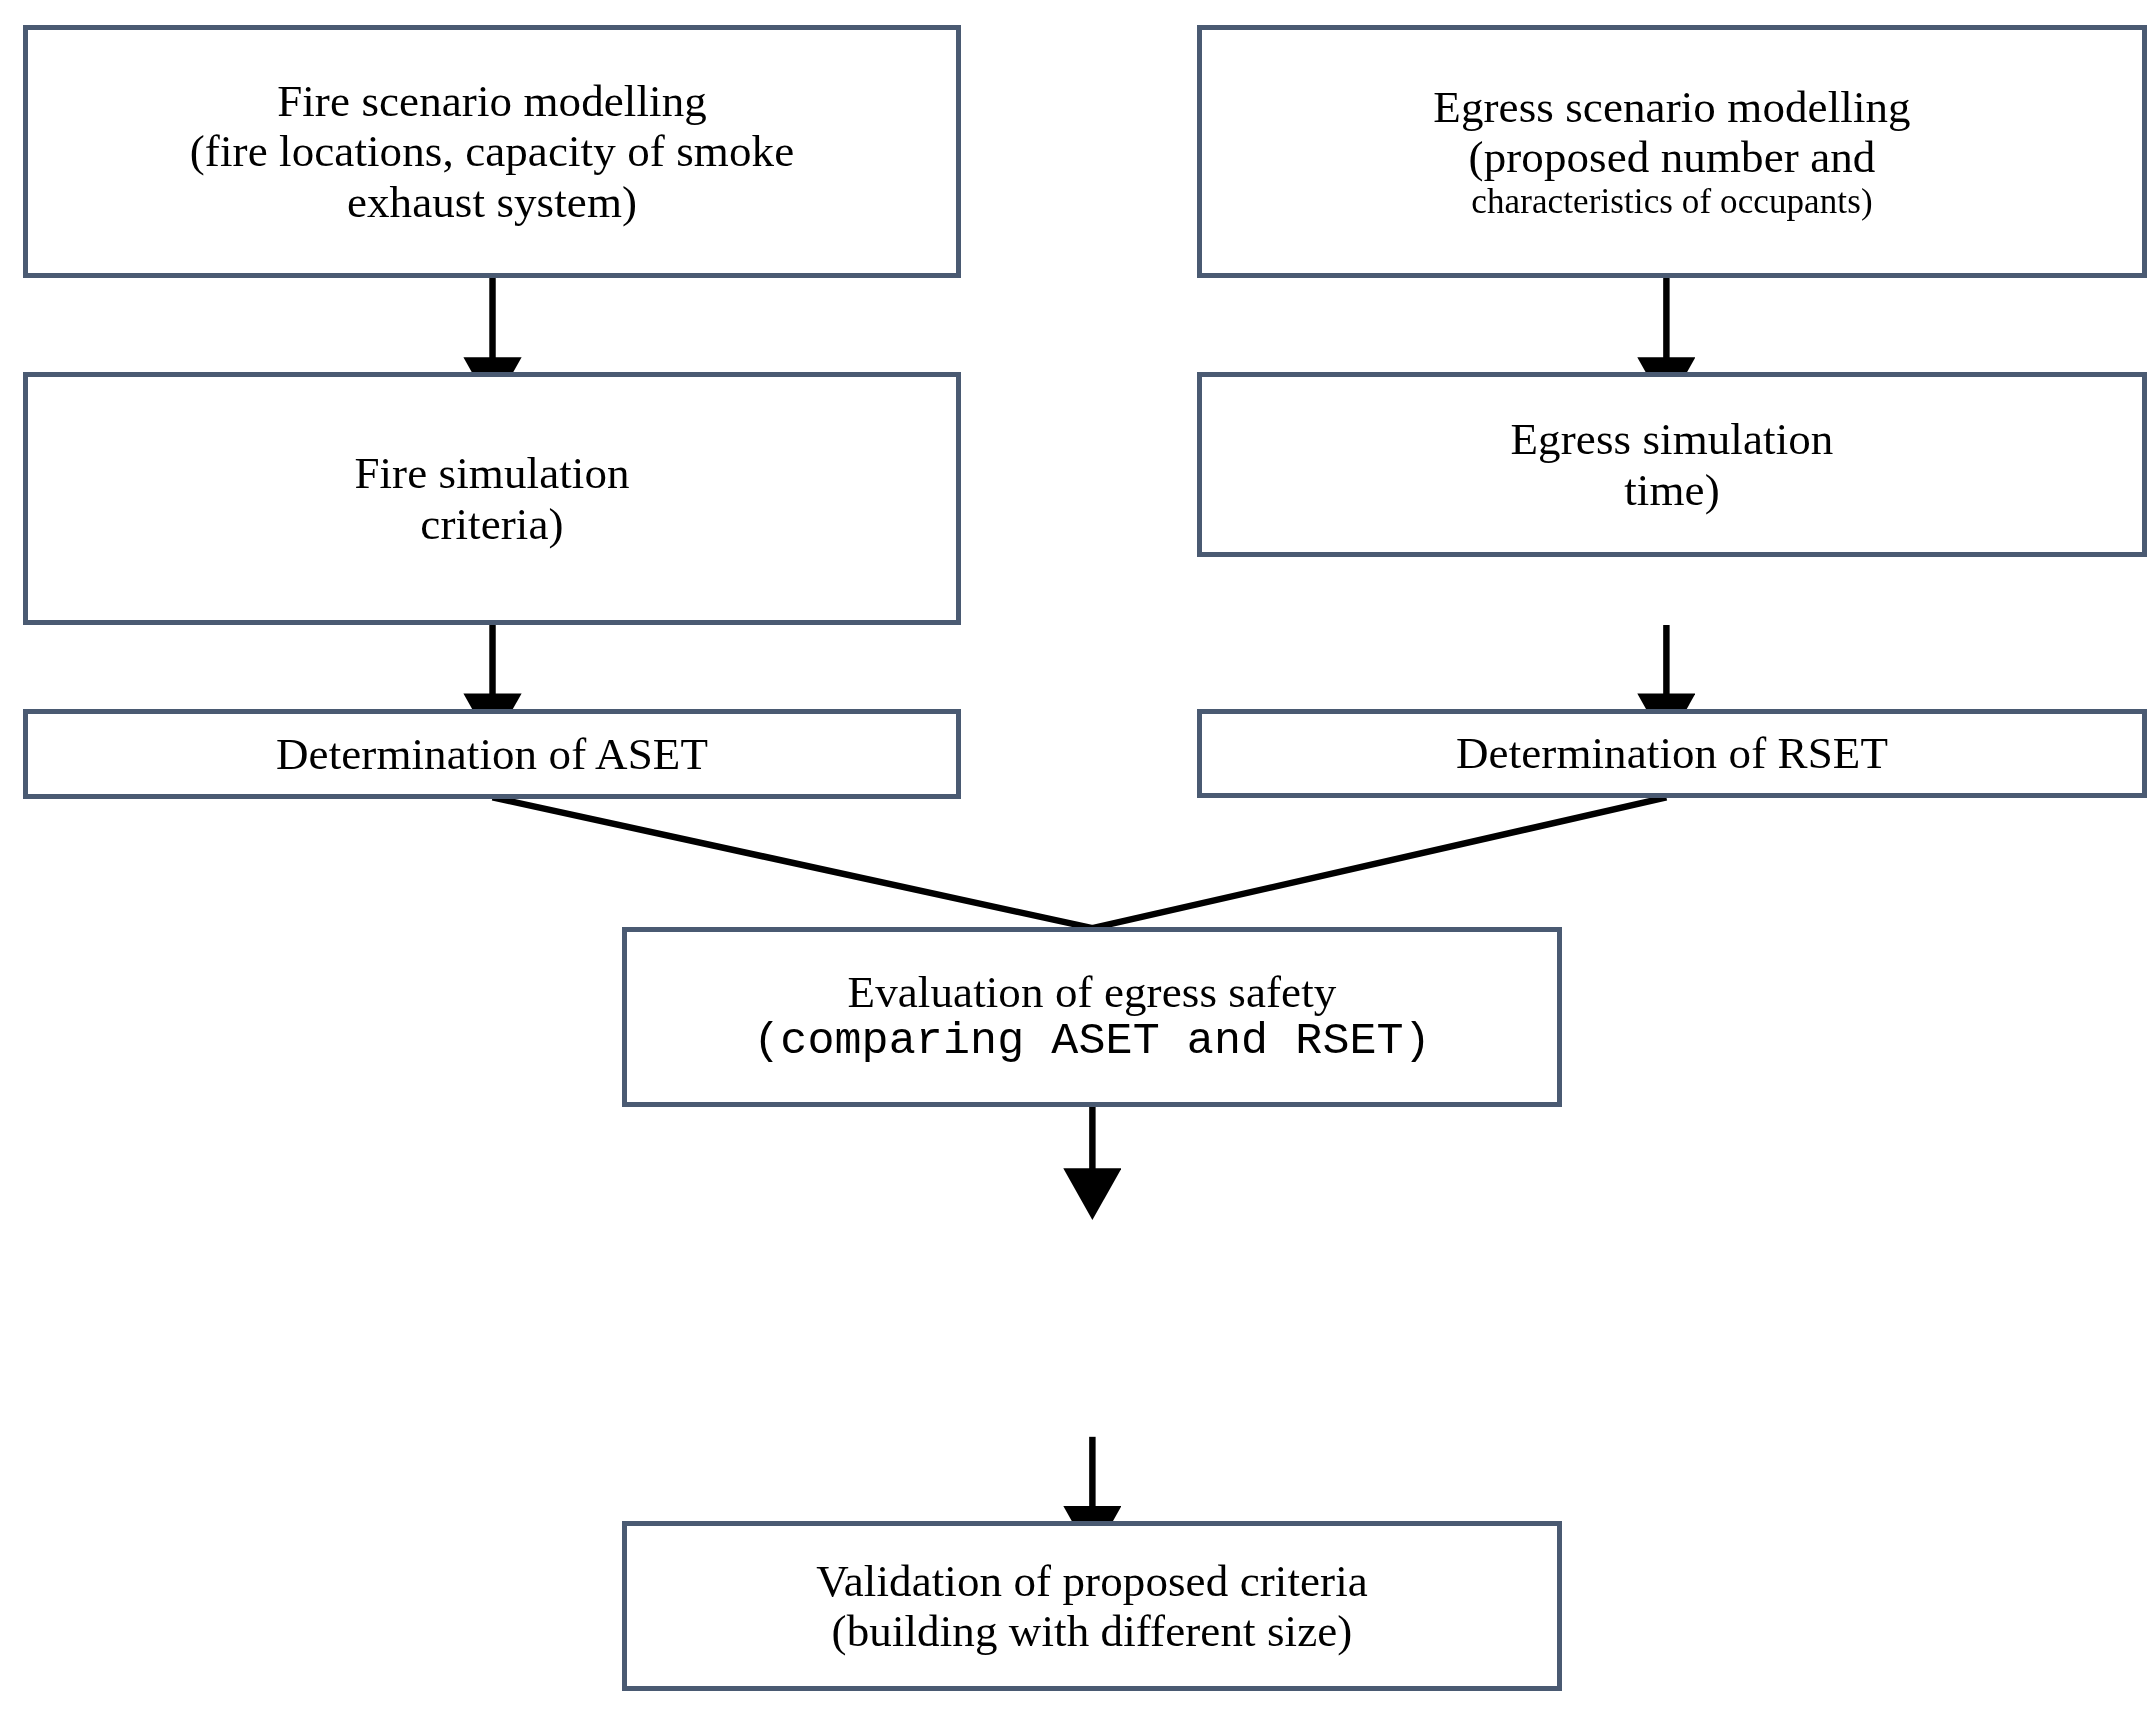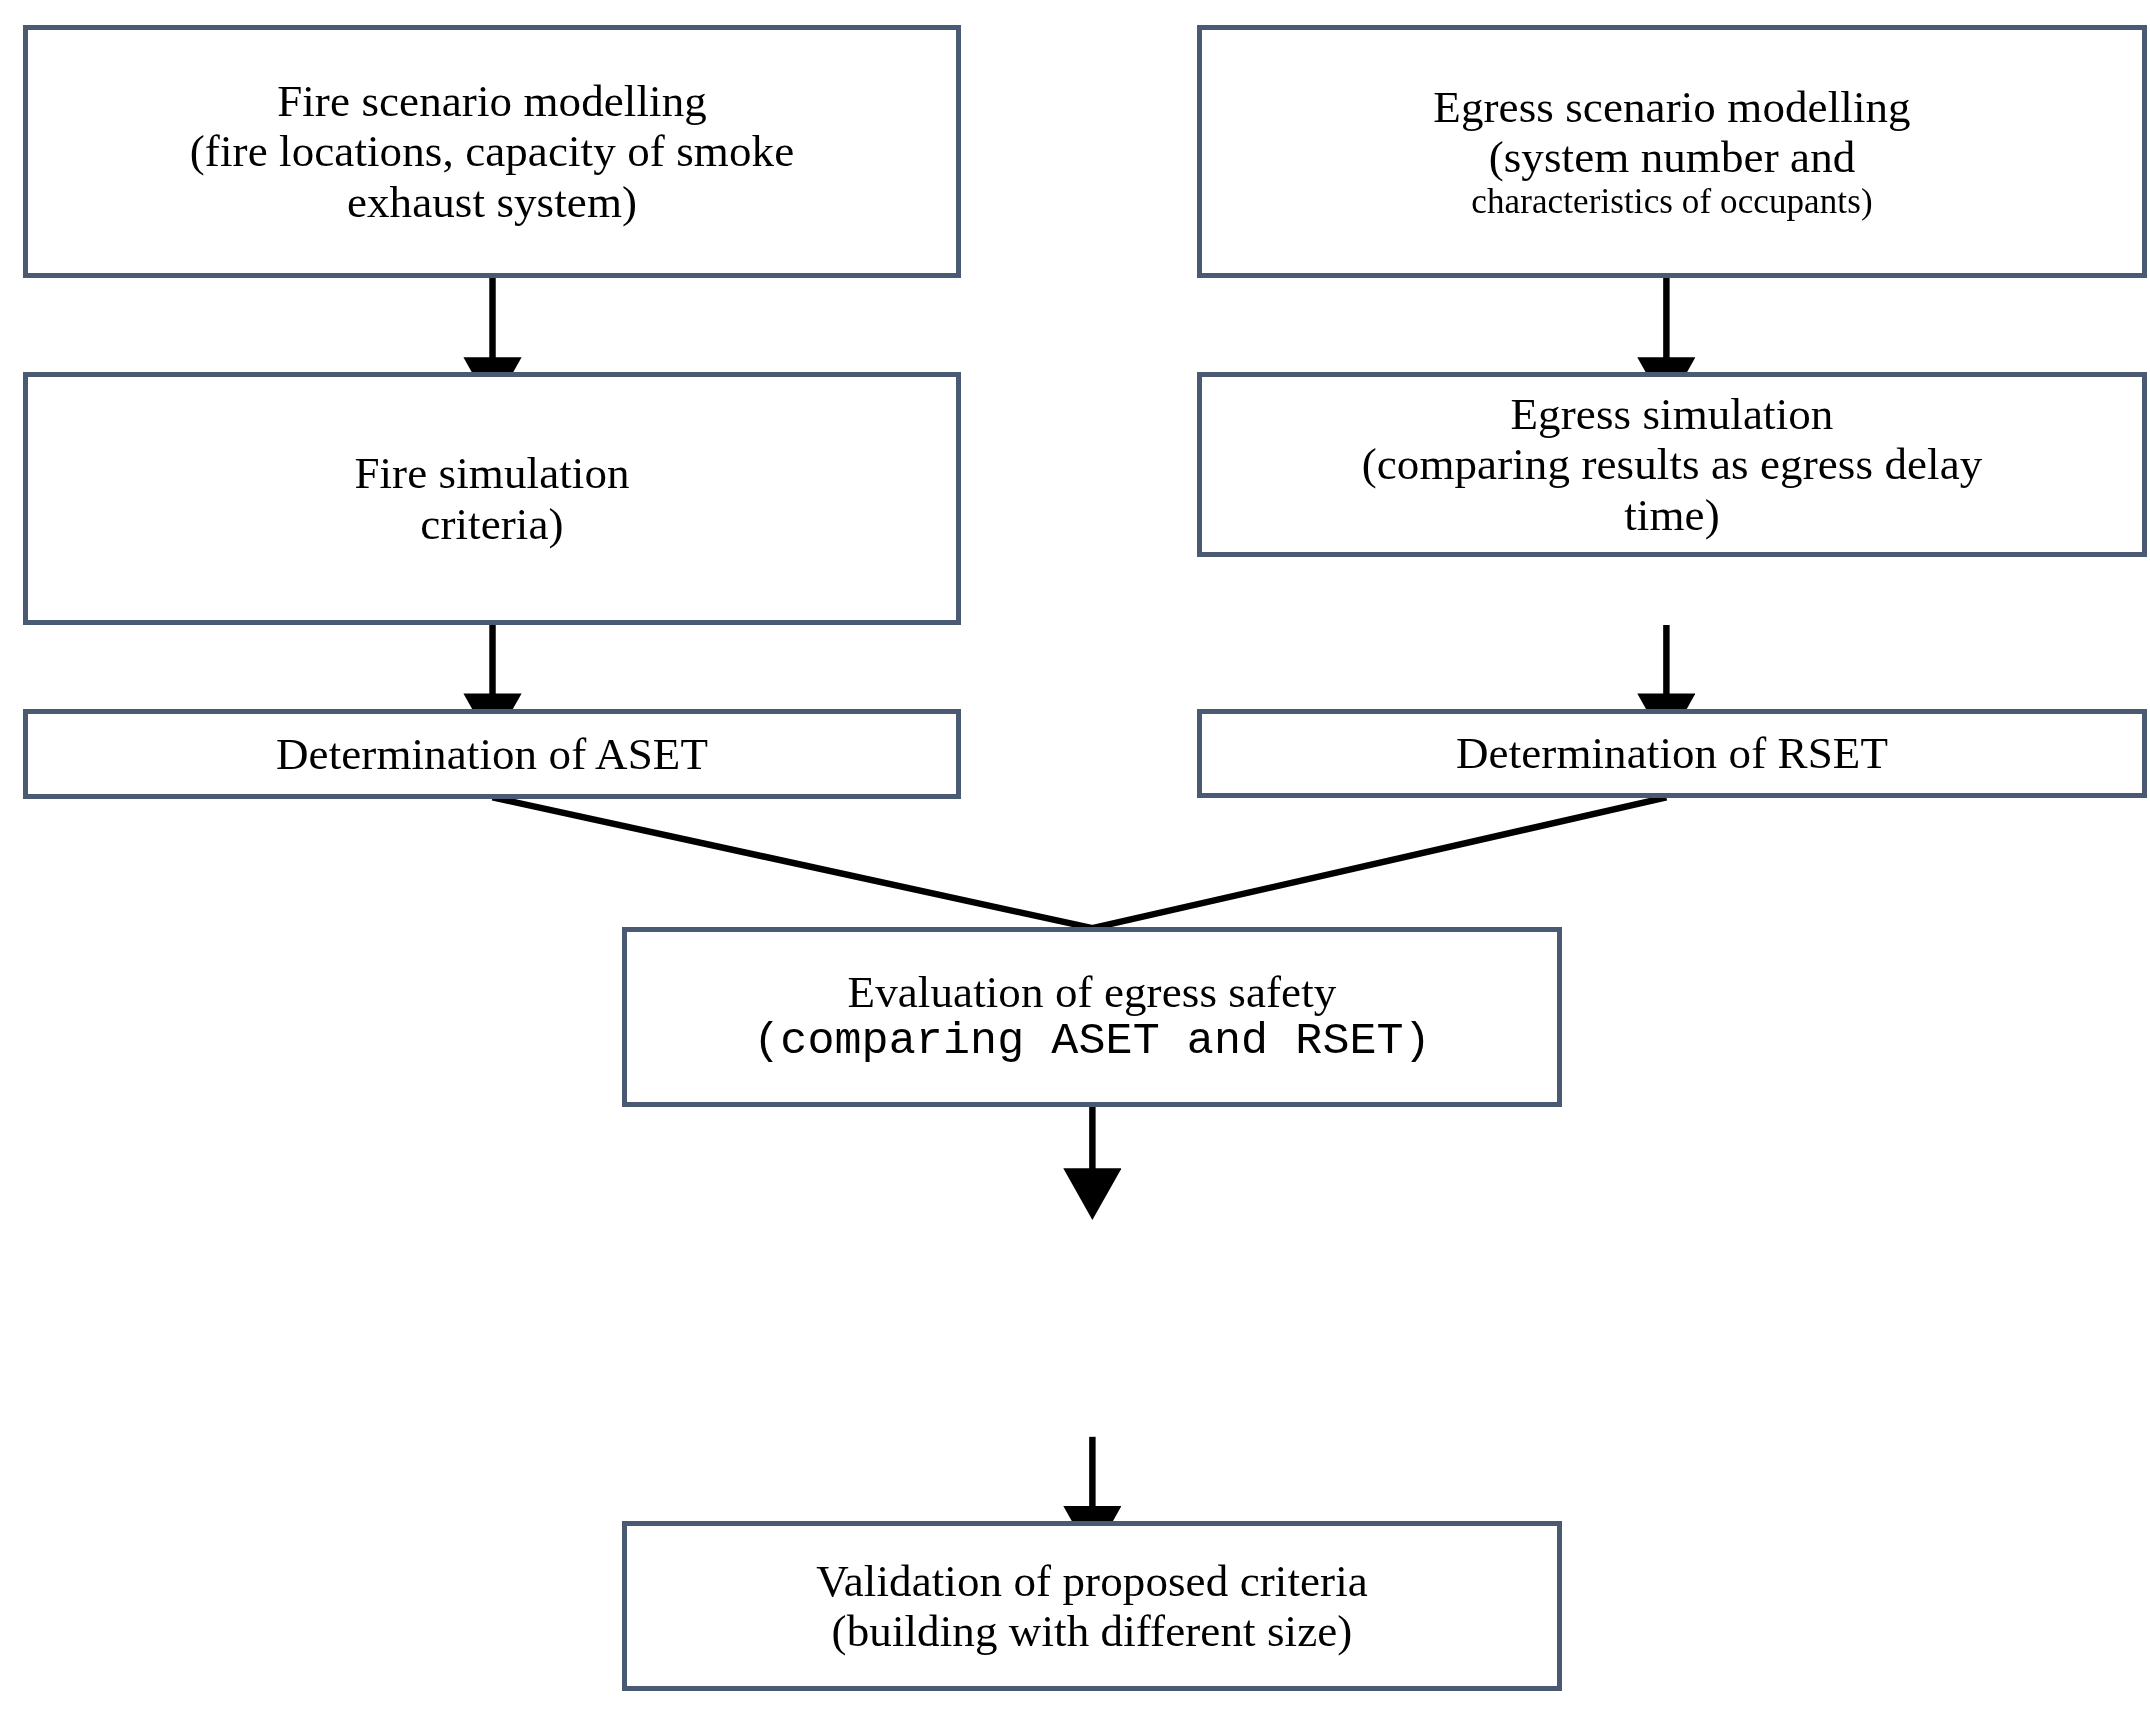--- a/index.html
+++ b/index.html
@@ -94,27 +94,26 @@
     <span class="line" style="font-size: 45px;">Fire simulation</span>
     <span class="line" style="font-size: 45px;">criteria)</span>
   </div>
 
   <div class="node" id="node-aset">
     <span class="line" style="font-size: 45px;">Determination of ASET</span>
   </div>
 
   <div class="node" id="node-egress-scenario">
     <span class="line" style="font-size: 45px;">Egress scenario modelling</span>
-    <span class="line" style="font-size: 45px;">(system number and</span>
+    <span class="line" style="font-size: 45px;">(proposed number and</span>
     <span class="line" style="font-size: 35px; text-align: right;">characteristics of occupants)</span>
   </div>
 
   <div class="node" id="node-egress-simulation">
     <span class="line" style="font-size: 45px;">Egress simulation</span>
-    <span class="line" style="font-size: 45px;">(comparing results as egress delay</span>
     <span class="line" style="font-size: 45px;">time)</span>
   </div>
 
   <div class="node" id="node-rset">
     <span class="line" style="font-size: 45px;">Determination of RSET</span>
   </div>
 
   <div class="node" id="node-evaluation">
     <span class="line" style="font-size: 45px;">Evaluation of egress safety</span>
     <span class="line" style="font-size: 45px; font-family: Liberation Mono, monospace;">(comparing ASET and RSET)</span>

